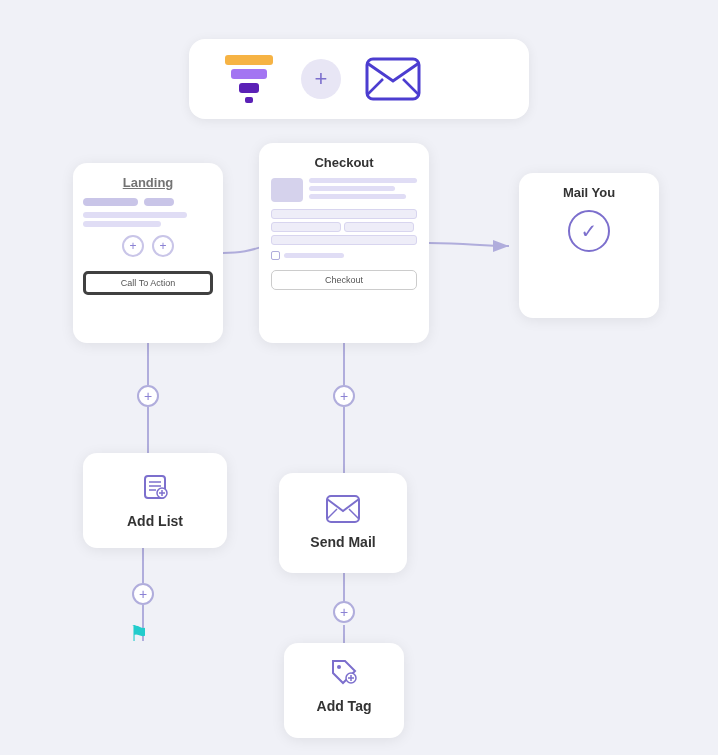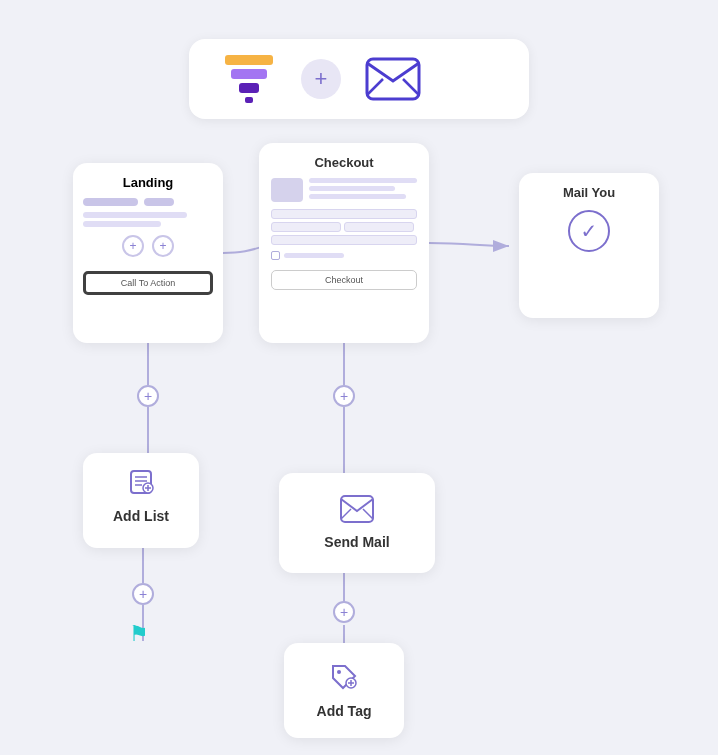--- a/index.html
+++ b/index.html
@@ -79,22 +79,23 @@
     .card-landing {
       width: 150px;
       height: 180px;
       left: 24px;
       top: 20px;
       padding: 12px 10px;
     }
     .card-landing .card-title {
       font-size: 13px;
       font-weight: 600;
-      color: #000000;
+      color: #737373;
       margin-bottom: 8px;
+      text-decoration: underline;
     }
     .landing-mockup {
       width: 100%;
       display: flex;
       flex-direction: column;
       gap: 4px;
     }
     .lm-row1 {
       display: flex;
       gap: 6px;
@@ -253,68 +254,68 @@
       gap: 4px;
     }
     .ty-line {
       height: 5px;
       border-radius: 3px;
       background: #c9c5e8;
     }
 
     
     .node-sendmail {
-      width: 156px;
+      width: 128px;
       height: 100px;
       left: 230px;
       top: 330px;
       padding: 14px 12px;
       align-items: center;
       justify-content: center;
     }
     .node-sendmail .node-icon {
       font-size: 28px;
       color: #7c6fcd;
       margin-bottom: 4px;
     }
     .node-sendmail .node-label {
       font-size: 14px;
       font-weight: 600;
       color: #333;
     }
 
     
     .node-addlist {
-      width: 116px;
+      width: 144px;
       height: 95px;
       left: 34px;
       top: 310px;
       padding: 14px 12px;
       align-items: center;
+      justify-content: center;
     }
     .node-addlist .node-icon {
       font-size: 26px;
       color: #7c6fcd;
       margin-bottom: 4px;
     }
     .node-addlist .node-label {
       font-size: 14px;
       font-weight: 600;
       color: #333;
     }
 
     
     .node-addtag {
       width: 120px;
       height: 95px;
       left: 235px;
       top: 500px;
       padding: 14px 12px;
       align-items: center;
-      justify-content: center;
     }
     .node-addtag .node-icon {
       font-size: 26px;
       color: #7c6fcd;
       margin-bottom: 4px;
     }
     .node-addtag .node-label {
       font-size: 14px;
       font-weight: 600;
       color: #333;

